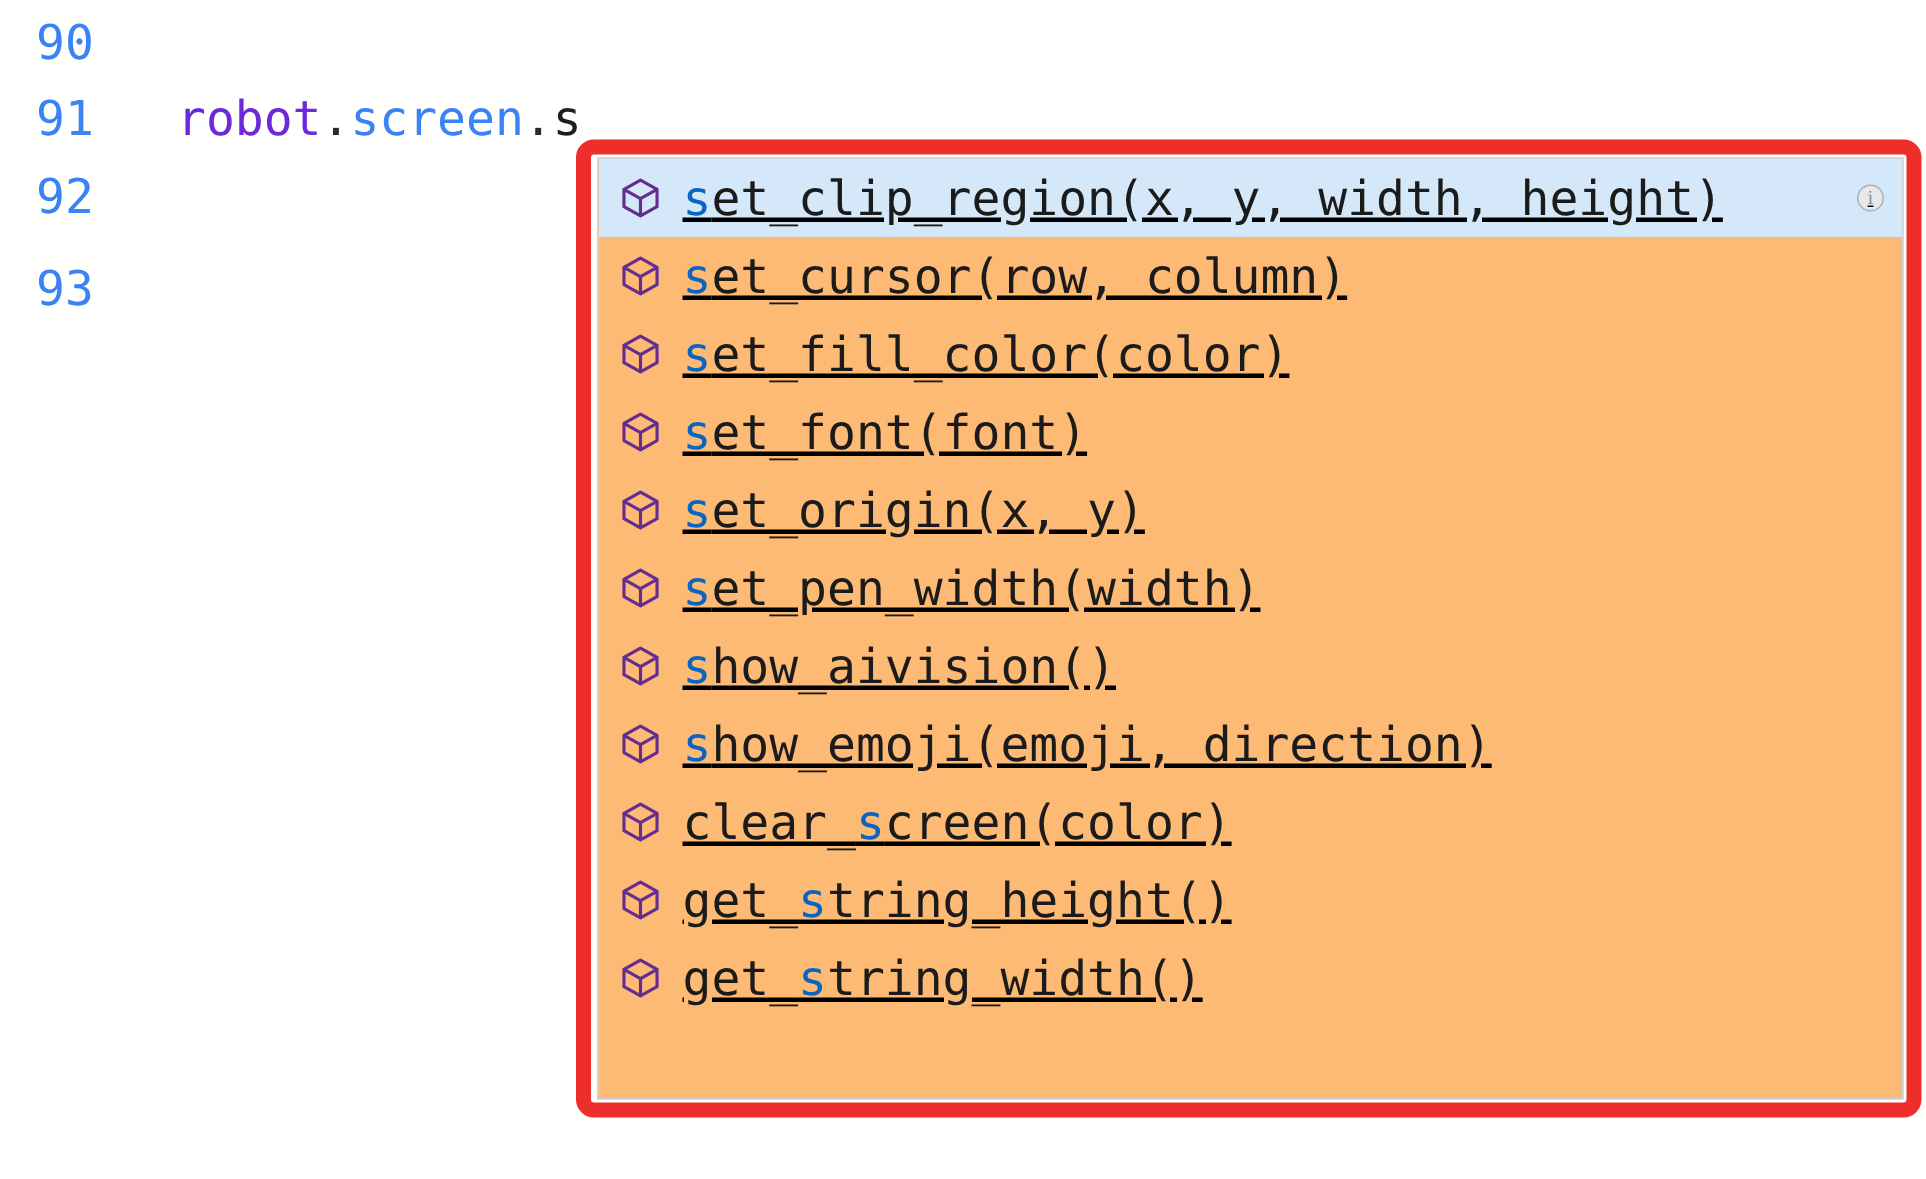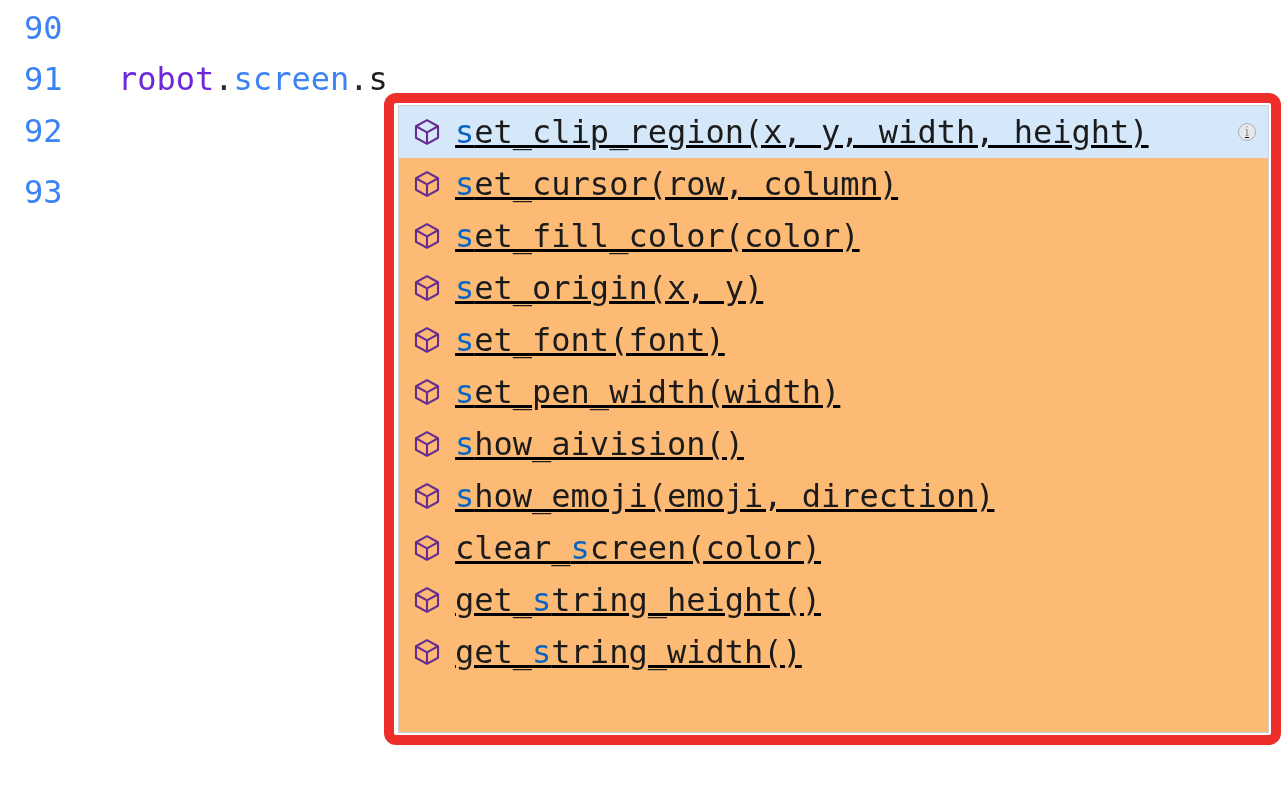--- a/index.html
+++ b/index.html
@@ -137,31 +137,31 @@
       <span class="ac-label"><span class="pre"></span><span class="match">s</span><span class="post">et_fill_color(color)</span></span>
     </div>
 
     <div class="ac-row">
       <span class="cube">
         <svg viewBox="0 0 16 16" width="28" height="28">
             <path d="M8 1.2 L14.3 4.7 L14.3 11.3 L8 14.8 L1.7 11.3 L1.7 4.7 Z" fill="none" stroke="#652d90" stroke-width="1.2" stroke-linejoin="round"></path>
             <path d="M1.7 4.7 L8 8.2 L14.3 4.7 M8 8.2 L8 14.8" fill="none" stroke="#652d90" stroke-width="1.2" stroke-linejoin="round"></path>
           </svg>
       </span>
+      <span class="ac-label"><span class="pre"></span><span class="match">s</span><span class="post">et_font(font)</span></span>
+    </div>
+
+    <div class="ac-row">
+      <span class="cube">
+        <svg viewBox="0 0 16 16" width="28" height="28">
+            <path d="M8 1.2 L14.3 4.7 L14.3 11.3 L8 14.8 L1.7 11.3 L1.7 4.7 Z" fill="none" stroke="#652d90" stroke-width="1.2" stroke-linejoin="round"></path>
+            <path d="M1.7 4.7 L8 8.2 L14.3 4.7 M8 8.2 L8 14.8" fill="none" stroke="#652d90" stroke-width="1.2" stroke-linejoin="round"></path>
+          </svg>
+      </span>
       <span class="ac-label"><span class="pre"></span><span class="match">s</span><span class="post">et_origin(x, y)</span></span>
-    </div>
-
-    <div class="ac-row">
-      <span class="cube">
-        <svg viewBox="0 0 16 16" width="28" height="28">
-            <path d="M8 1.2 L14.3 4.7 L14.3 11.3 L8 14.8 L1.7 11.3 L1.7 4.7 Z" fill="none" stroke="#652d90" stroke-width="1.2" stroke-linejoin="round"></path>
-            <path d="M1.7 4.7 L8 8.2 L14.3 4.7 M8 8.2 L8 14.8" fill="none" stroke="#652d90" stroke-width="1.2" stroke-linejoin="round"></path>
-          </svg>
-      </span>
-      <span class="ac-label"><span class="pre"></span><span class="match">s</span><span class="post">et_font(font)</span></span>
     </div>
 
 
     <div class="ac-row">
       <span class="cube">
         <svg viewBox="0 0 16 16" width="28" height="28">
             <path d="M8 1.2 L14.3 4.7 L14.3 11.3 L8 14.8 L1.7 11.3 L1.7 4.7 Z" fill="none" stroke="#652d90" stroke-width="1.2" stroke-linejoin="round"></path>
             <path d="M1.7 4.7 L8 8.2 L14.3 4.7 M8 8.2 L8 14.8" fill="none" stroke="#652d90" stroke-width="1.2" stroke-linejoin="round"></path>
           </svg>
       </span>

